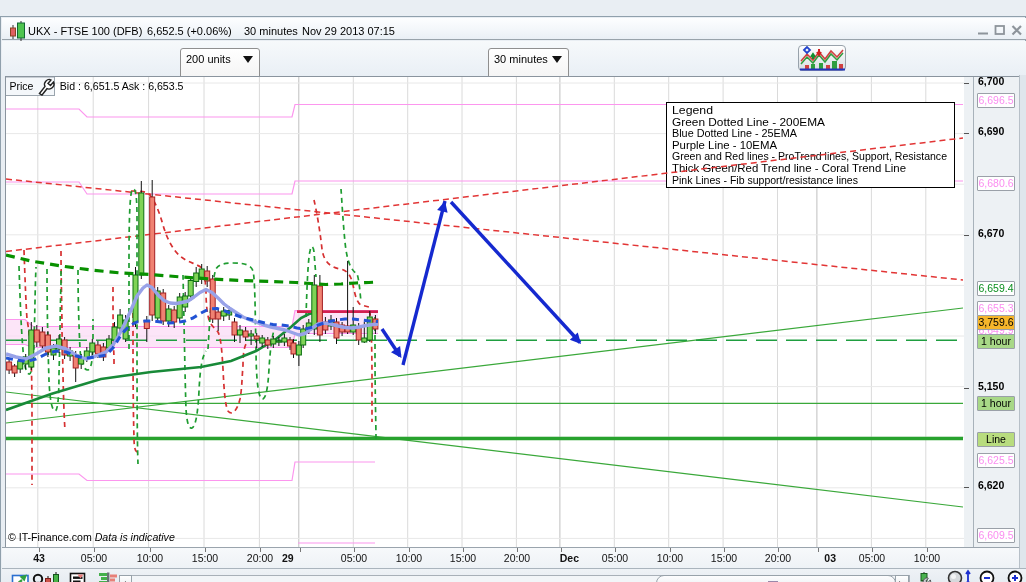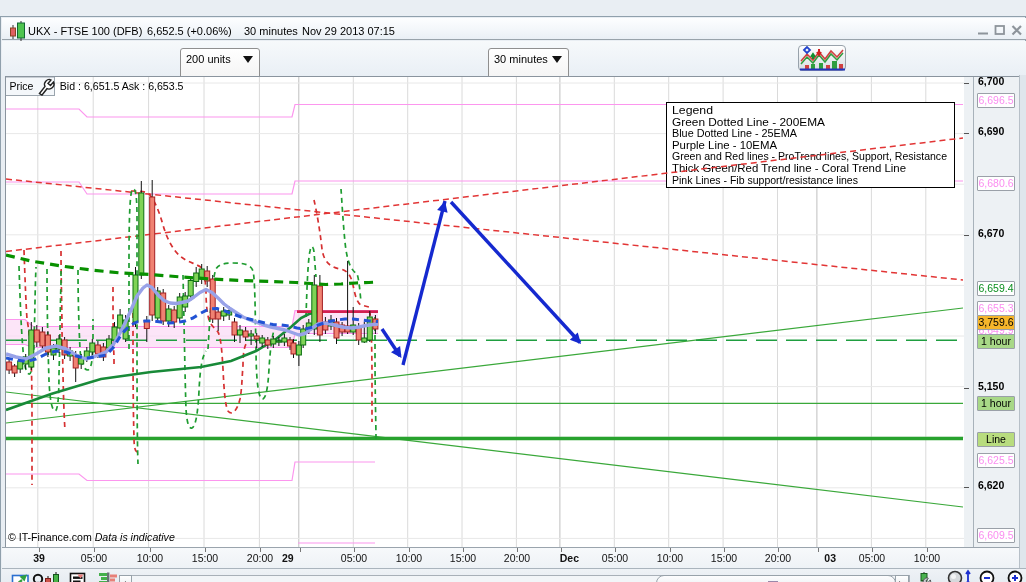--- a/index.html
+++ b/index.html
@@ -303,21 +303,21 @@
 <div class="abox" style="top:306px;color:#fb8df0;background:#fff">6,649.9</div>
 <div class="abox" style="top:298px;color:#000;background:#f6b52a">3,759.6</div>
 <div class="abox" style="top:317px;color:#000;background:#a8d887">1 hour</div>
 <div class="abox" style="top:379px;color:#000;background:#a8d887">1 hour</div>
 <div class="abox" style="top:415px;color:#000;background:#b8dc7e">Line</div>
 <div class="abox" style="top:436px;color:#fb8df0;background:#fff">6,625.5</div>
 <div class="abox" style="top:511px;color:#fb8df0;background:#fff">6,609.5</div>
     </div>
 <div id="gutter"></div>
 <div id="taxis">
-      <div class="tl tlb" style="left:19px;width:36px;text-align:center">39</div>
+      <div class="tl tlb" style="left:19px;width:36px;text-align:center">43</div>
 <div style="position:absolute;left:37px;top:0;width:1px;height:4px;background:#777"></div>
 <div class="tl" style="left:74px;width:36px;text-align:center">05:00</div>
 <div style="position:absolute;left:92px;top:0;width:1px;height:4px;background:#777"></div>
 <div class="tl" style="left:130px;width:36px;text-align:center">10:00</div>
 <div style="position:absolute;left:148px;top:0;width:1px;height:4px;background:#777"></div>
 <div class="tl" style="left:185px;width:36px;text-align:center">15:00</div>
 <div style="position:absolute;left:203px;top:0;width:1px;height:4px;background:#777"></div>
 <div class="tl" style="left:240px;width:36px;text-align:center">20:00</div>
 <div style="position:absolute;left:258px;top:0;width:1px;height:4px;background:#777"></div>
 <div class="tl tlb" style="left:280px;width:36px;text-align:left">29</div>

